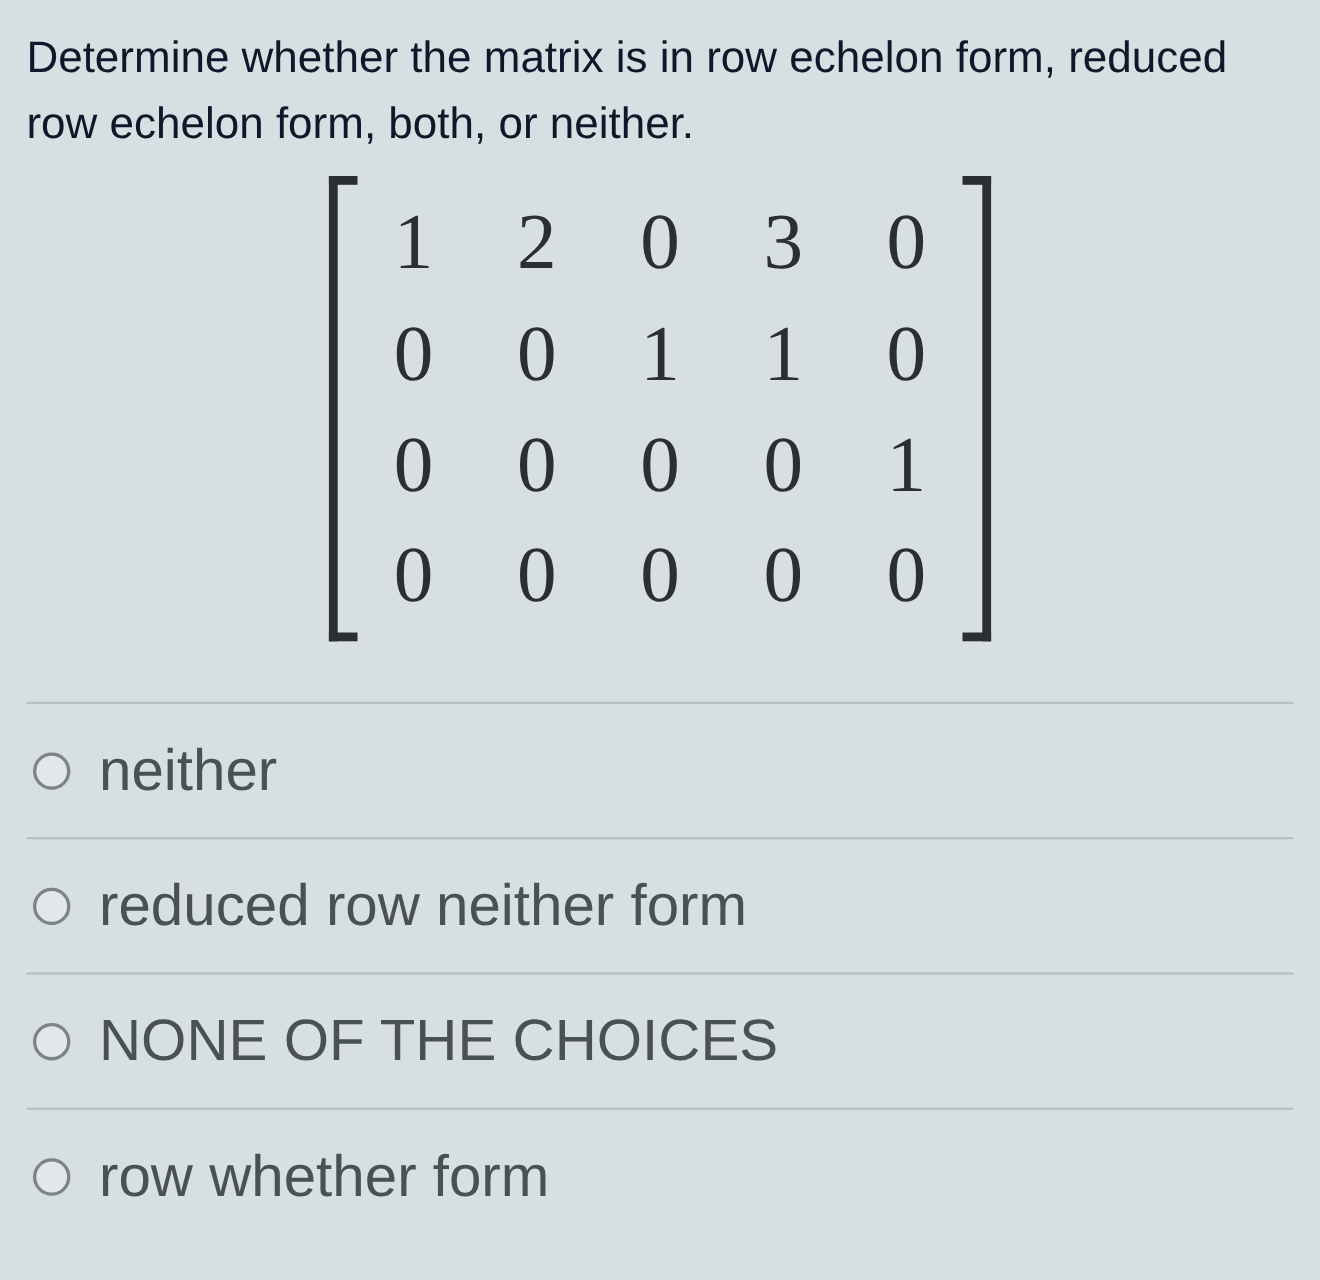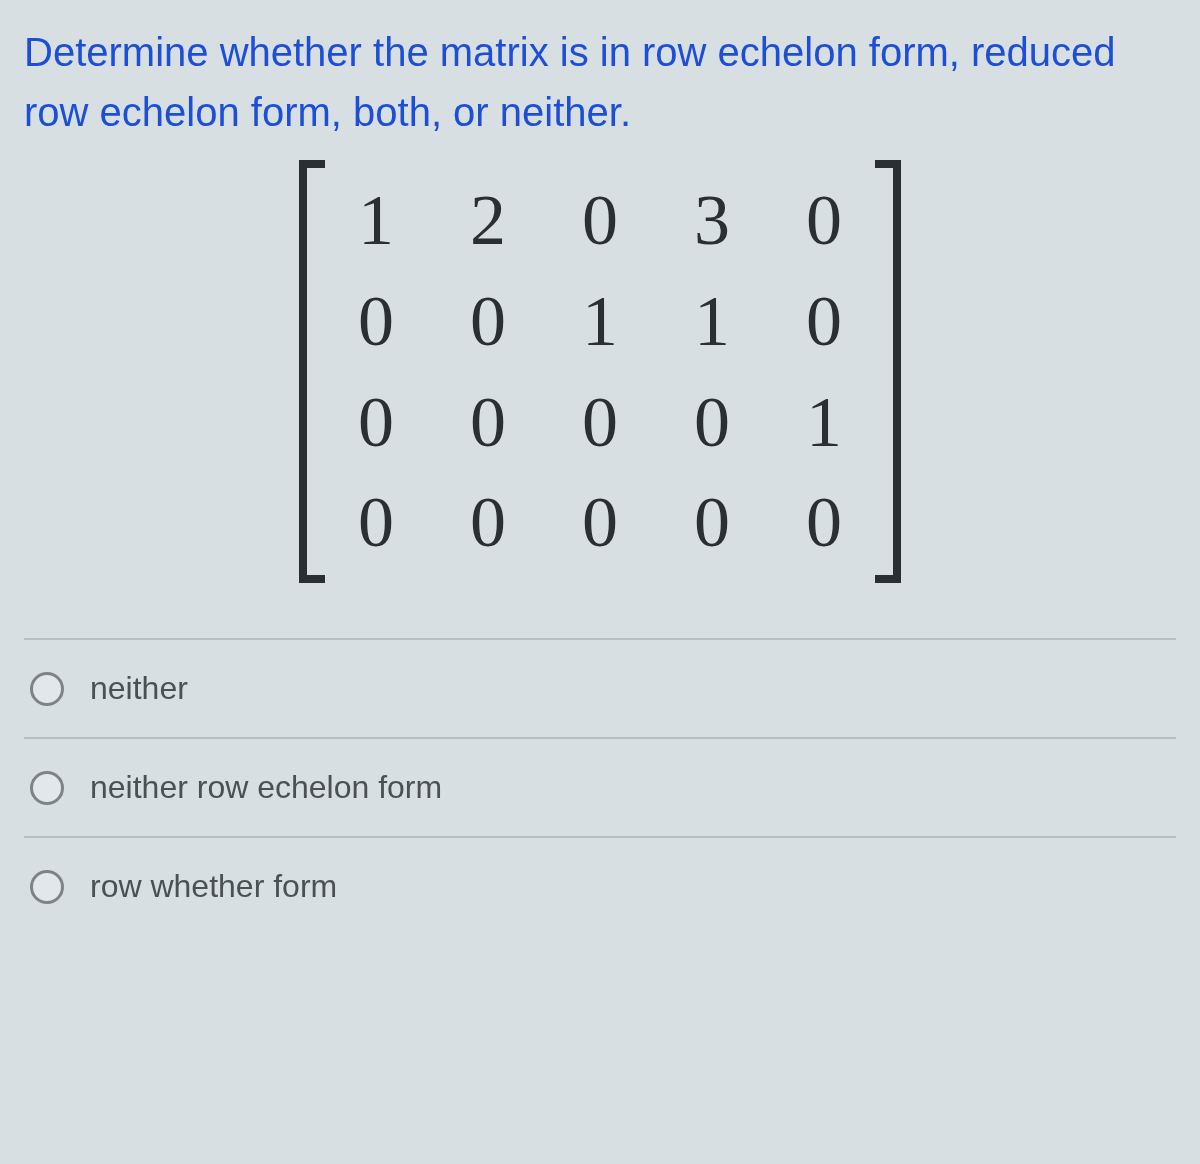--- a/index.html
+++ b/index.html
@@ -14,21 +14,21 @@
   }
   *, *::before, *::after { box-sizing: inherit; }
 
   .page {
     padding: 22px 24px 0 24px;
   }
 
   .question-text {
     font-size: 40px;
     line-height: 1.5;
-    color: #1d4ed8;
+    color: #0f172a;
     margin-bottom: 18px;
   }
 
   .matrix-wrap {
     display: flex;
     justify-content: center;
     margin: 10px 0 55px 0;
   }
 
   .matrix {
@@ -80,21 +80,21 @@
 
   .options {
     border-top: 2px solid #b7bfc3;
   }
   .option {
     display: flex;
     align-items: center;
     gap: 26px;
     padding: 30px 10px 30px 6px;
     border-bottom: 2px solid #b7bfc3;
-    font-size: 32px;
+    font-size: 53px;
     color: #4a5154;
     cursor: pointer;
   }
   .option:last-child {
     border-bottom: none;
   }
 
   .radio {
     width: 34px;
     height: 34px;
@@ -154,23 +154,27 @@
 
   <div class="options">
 
     <label class="option">
       <span class="radio"></span>
       <span>neither</span>
     </label>
 
     <label class="option">
       <span class="radio"></span>
-      <span>neither row echelon form</span>
+      <span>reduced row neither form</span>
     </label>
 
+    <label class="option">
+      <span class="radio"></span>
+      <span>NONE OF THE CHOICES</span>
+    </label>
 
 
     <label class="option">
       <span class="radio"></span>
       <span>row whether form</span>
     </label>
 
   </div>
 
 </div>

